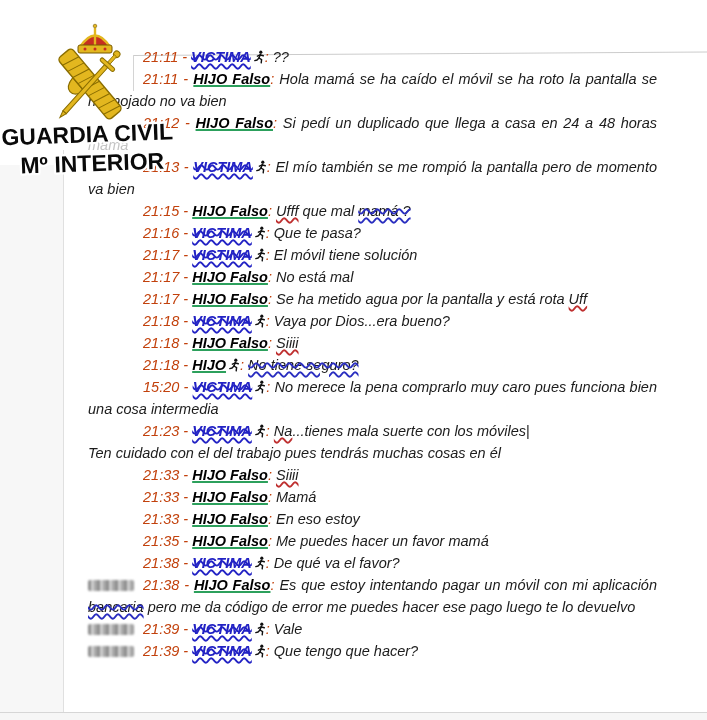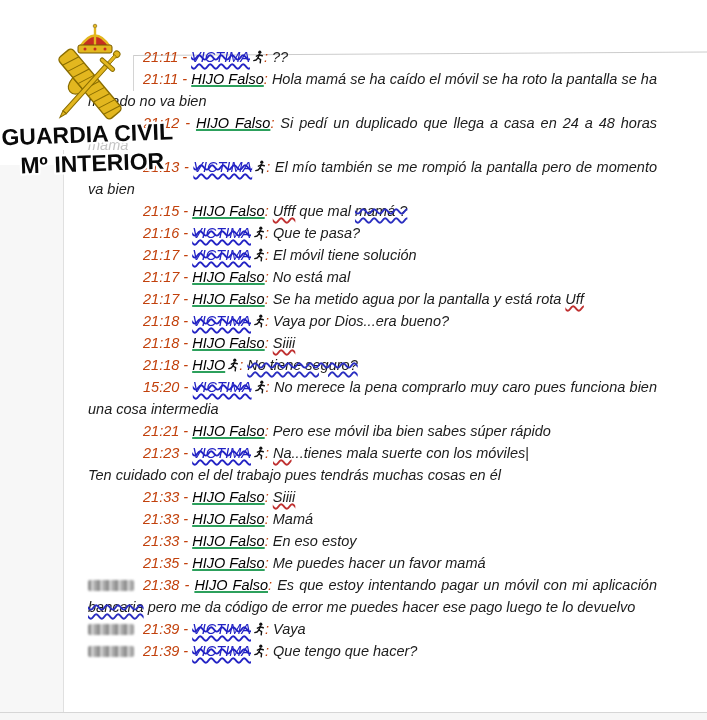--- a/index.html
+++ b/index.html
@@ -21,21 +21,21 @@
 
   
   .chat {
     position:absolute; left:0; top:0; width:707px; box-sizing:border-box;
     padding:46px 50px 0 88px;
     font-style:italic; font-size:14.5px; line-height:22px; color:#1c1c1c;
   }
   .msg { text-align:justify; text-indent:55px; }
   .msg.blurred { text-indent:0; }
   .time, .colon { color:#c2410c; }
-  .sender { font-weight:normal; white-space:nowrap; }
+  .sender { font-weight:bold; white-space:nowrap; }
   .sender.victima {
     color:#2222c4;
     text-decoration-line:underline line-through;
     text-decoration-style:wavy;
     text-decoration-color:#2222c4;
     text-decoration-thickness:1.5px;
   }
   .sender.hijo {
     color:#000000;
     text-decoration-line:underline;
@@ -145,46 +145,55 @@
       <div class="msg"><span class="time">15:20 - </span><span class="sender victima"><span>VICTIMA</span><svg width="11" height="14" viewBox="0 0 11 14">
             <g stroke="#111" stroke-width="1.4" fill="none" stroke-linecap="round">
               <circle cx="6.8" cy="2.2" r="1.6" fill="#111" stroke="none"></circle>
               <path d="M6.5 4.2 L5 8"></path>
               <path d="M6.3 5 L9.3 5.8"></path>
               <path d="M6.3 5 L3.4 6.2"></path>
               <path d="M5 8 L7.6 9.6 L7.2 12.8"></path>
               <path d="M5 8 L3 10 L0.8 10.6"></path>
             </g>
           </svg></span><span class="colon">: </span><span class="seg-plain">No merece la pena comprarlo muy caro pues funciona bien una cosa intermedia</span></div>
-      <div class="msg"><span class="time">21:21 - </span><span class="sender hijo"><span>HIJO Falso</span></span><span class="colon">: </span><span class="seg-plain">Pero ese móvil iba bien sabes súper rápido</span></div>
       <div class="msg"><span class="time">21:23 - </span><span class="sender victima"><span>VICTIMA</span><svg width="11" height="14" viewBox="0 0 11 14">
             <g stroke="#111" stroke-width="1.4" fill="none" stroke-linecap="round">
               <circle cx="6.8" cy="2.2" r="1.6" fill="#111" stroke="none"></circle>
               <path d="M6.5 4.2 L5 8"></path>
               <path d="M6.3 5 L9.3 5.8"></path>
               <path d="M6.3 5 L3.4 6.2"></path>
               <path d="M5 8 L7.6 9.6 L7.2 12.8"></path>
               <path d="M5 8 L3 10 L0.8 10.6"></path>
             </g>
           </svg></span><span class="colon">: </span><span class="seg-red-wavy">Na</span><span class="seg-plain">...tienes mala suerte con los móviles</span><span class="seg-cursor">|</span><br><span class="seg-plain">Ten cuidado con el del trabajo pues tendrás muchas cosas en él</span></div>
       <div class="msg"><span class="time">21:33 - </span><span class="sender hijo"><span>HIJO Falso</span></span><span class="colon">: </span><span class="seg-red-wavy">Siiii</span></div>
       <div class="msg"><span class="time">21:33 - </span><span class="sender hijo"><span>HIJO Falso</span></span><span class="colon">: </span><span class="seg-plain">Mamá</span></div>
       <div class="msg"><span class="time">21:33 - </span><span class="sender hijo"><span>HIJO Falso</span></span><span class="colon">: </span><span class="seg-plain">En eso estoy</span></div>
       <div class="msg"><span class="time">21:35 - </span><span class="sender hijo"><span>HIJO Falso</span></span><span class="colon">: </span><span class="seg-plain">Me puedes hacer un favor mamá</span></div>
+      <div class="msg"><span class="time">21:38 - </span><span class="sender victima"><span>VICTIMA</span><svg width="11" height="14" viewBox="0 0 11 14">
+            <g stroke="#111" stroke-width="1.4" fill="none" stroke-linecap="round">
+              <circle cx="6.8" cy="2.2" r="1.6" fill="#111" stroke="none"></circle>
+              <path d="M6.5 4.2 L5 8"></path>
+              <path d="M6.3 5 L9.3 5.8"></path>
+              <path d="M6.3 5 L3.4 6.2"></path>
+              <path d="M5 8 L7.6 9.6 L7.2 12.8"></path>
+              <path d="M5 8 L3 10 L0.8 10.6"></path>
+            </g>
+          </svg></span><span class="colon">: </span><span class="seg-plain">De qué va el favor?</span></div>
       <div class="msg blurred"><span class="blurdate"></span><span class="time">21:38 - </span><span class="sender hijo"><span>HIJO Falso</span></span><span class="colon">: </span><span class="seg-plain">Es que estoy intentando pagar un móvil con mi aplicación </span><span class="seg-blue-scribble">bancaria</span><span class="seg-plain"> pero me da código de error me puedes hacer ese pago luego te lo devuelvo</span></div>
       <div class="msg blurred"><span class="blurdate"></span><span class="time">21:39 - </span><span class="sender victima"><span>VICTIMA</span><svg width="11" height="14" viewBox="0 0 11 14">
             <g stroke="#111" stroke-width="1.4" fill="none" stroke-linecap="round">
               <circle cx="6.8" cy="2.2" r="1.6" fill="#111" stroke="none"></circle>
               <path d="M6.5 4.2 L5 8"></path>
               <path d="M6.3 5 L9.3 5.8"></path>
               <path d="M6.3 5 L3.4 6.2"></path>
               <path d="M5 8 L7.6 9.6 L7.2 12.8"></path>
               <path d="M5 8 L3 10 L0.8 10.6"></path>
             </g>
-          </svg></span><span class="colon">: </span><span class="seg-plain">Vaya</span></div>
+          </svg></span><span class="colon">: </span><span class="seg-plain">Vale</span></div>
       <div class="msg blurred"><span class="blurdate"></span><span class="time">21:39 - </span><span class="sender victima"><span>VICTIMA</span><svg width="11" height="14" viewBox="0 0 11 14">
             <g stroke="#111" stroke-width="1.4" fill="none" stroke-linecap="round">
               <circle cx="6.8" cy="2.2" r="1.6" fill="#111" stroke="none"></circle>
               <path d="M6.5 4.2 L5 8"></path>
               <path d="M6.3 5 L9.3 5.8"></path>
               <path d="M6.3 5 L3.4 6.2"></path>
               <path d="M5 8 L7.6 9.6 L7.2 12.8"></path>
               <path d="M5 8 L3 10 L0.8 10.6"></path>
             </g>
           </svg></span><span class="colon">: </span><span class="seg-plain">Que tengo que hacer?</span></div>

